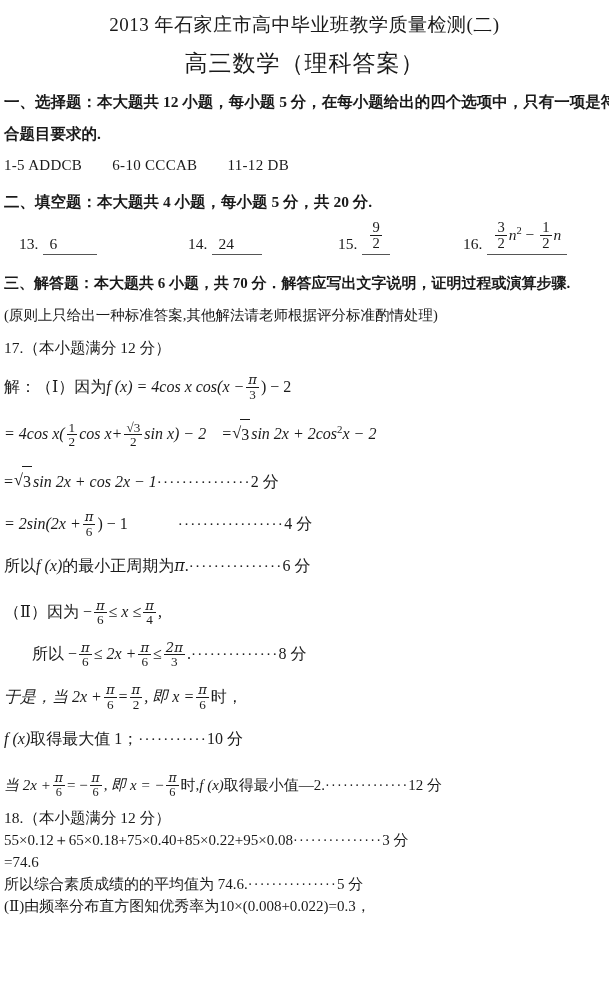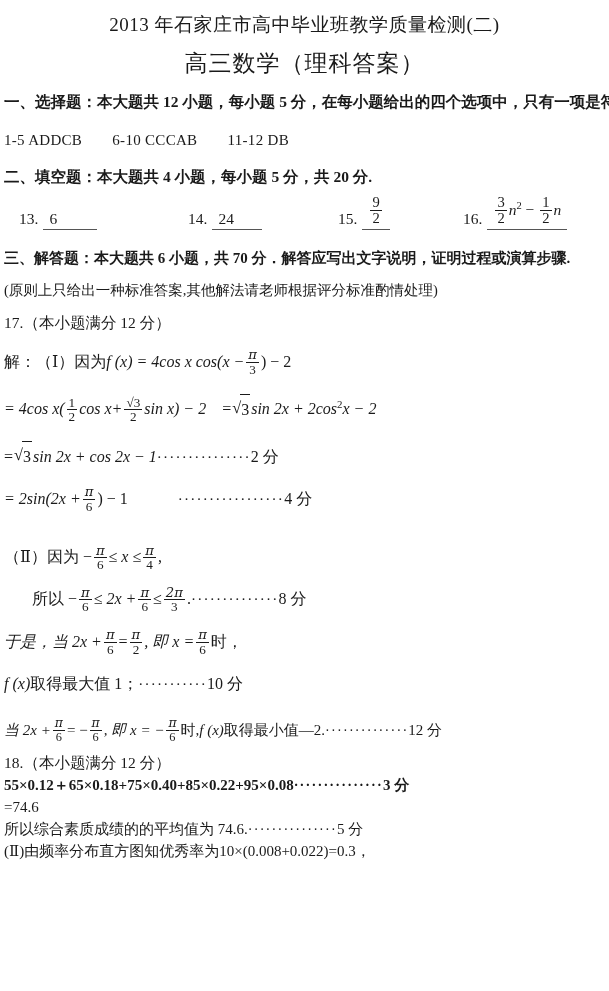--- a/index.html
+++ b/index.html
@@ -66,20 +66,21 @@
 
 <div class="page">
 
   <div class="title1">2013 年石家庄市高中毕业班教学质量检测(二)</div>
   <div class="title2">高三数学（理科答案）</div>
 
   <div class="gap-s"></div>
 
   <div class="row sec">一、选择题：本大题共 12 小题，每小题 5 分，在每小题给出的四个选项中，只有一项是符</div>
   <div class="gap-s"></div>
+  <div class="row sec">合题目要求的.</div>
   <div class="gap-s"></div>
 
   <div class="row mcrow">
     <span>1-5</span>
     <span> </span>
     <span>ADDCB</span>
     <span class="mc-sp"></span>
     <span>6-10</span>
     <span> </span>
     <span>CCCAB</span>
@@ -171,20 +172,23 @@
   <div class="mathline ind1">
     <span class="it">= 2sin(2x +</span><span class="frac">
       <span class="num pi">π</span>
       <span class="den">6</span>
     </span><span>) − 1</span>
     <span style="display:inline-block;width:46px;"></span><span class="dots">·················</span><span>4 分</span>
   </div>
 
   <div class="gap-m"></div>
 
+  <div class="mathline">
+    <span>所以</span><span class="it">f (x)</span><span>的最小正周期为</span><span class="pi">π</span><span>.</span><span class="dots">···············</span><span>6 分</span>
+  </div>
 
   <div class="gap-l"></div>
 
   <div class="mathline ind1">
     <span>（Ⅱ）因为 −</span><span class="frac">
       <span class="num pi">π</span>
       <span class="den">6</span>
     </span><span class="it">≤ x ≤</span><span class="frac">
       <span class="num pi">π</span>
       <span class="den">4</span>
@@ -239,21 +243,21 @@
     </span><span class="it">, 即 x = −</span><span class="frac">
       <span class="num pi">π</span>
       <span class="den">6</span>
     </span><span>时,</span><span class="it">f (x)</span><span>取得最小值—2.</span><span class="dots">··············</span><span>12 分</span>
   </div>
 
   <div class="gap-s"></div>
 
   <div class="row tight">18.（本小题满分 12 分）</div>
 
-  <div class="row tight" style="font-size:15px;font-weight:bold;">
+  <div class="row tight" style="font-size:15px;">
     <span>55×0.12＋65×0.18+75×0.40+85×0.22+95×0.08</span><span class="dots">···············</span><span>3 分</span>
   </div>
 
   <div class="row tight" style="font-size:15px;">=74.6</div>
 
   <div class="row tight" style="font-size:15px;">
     <span>所以综合素质成绩的的平均值为 74.6.</span><span class="dots">···············</span><span>5 分</span>
   </div>
 
   <div class="row tight" style="font-size:15px;">(Ⅱ)由频率分布直方图知优秀率为10×(0.008+0.022)=0.3，</div>

